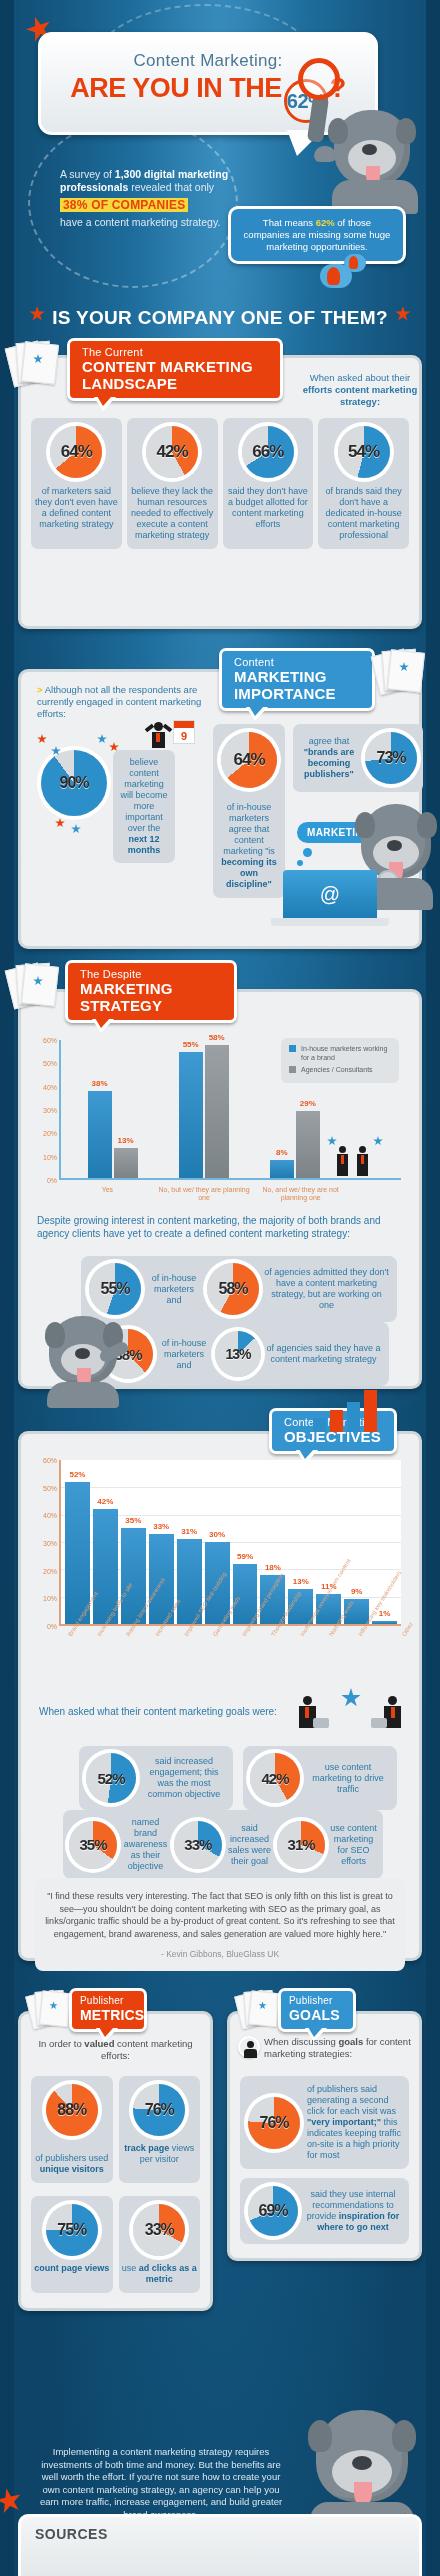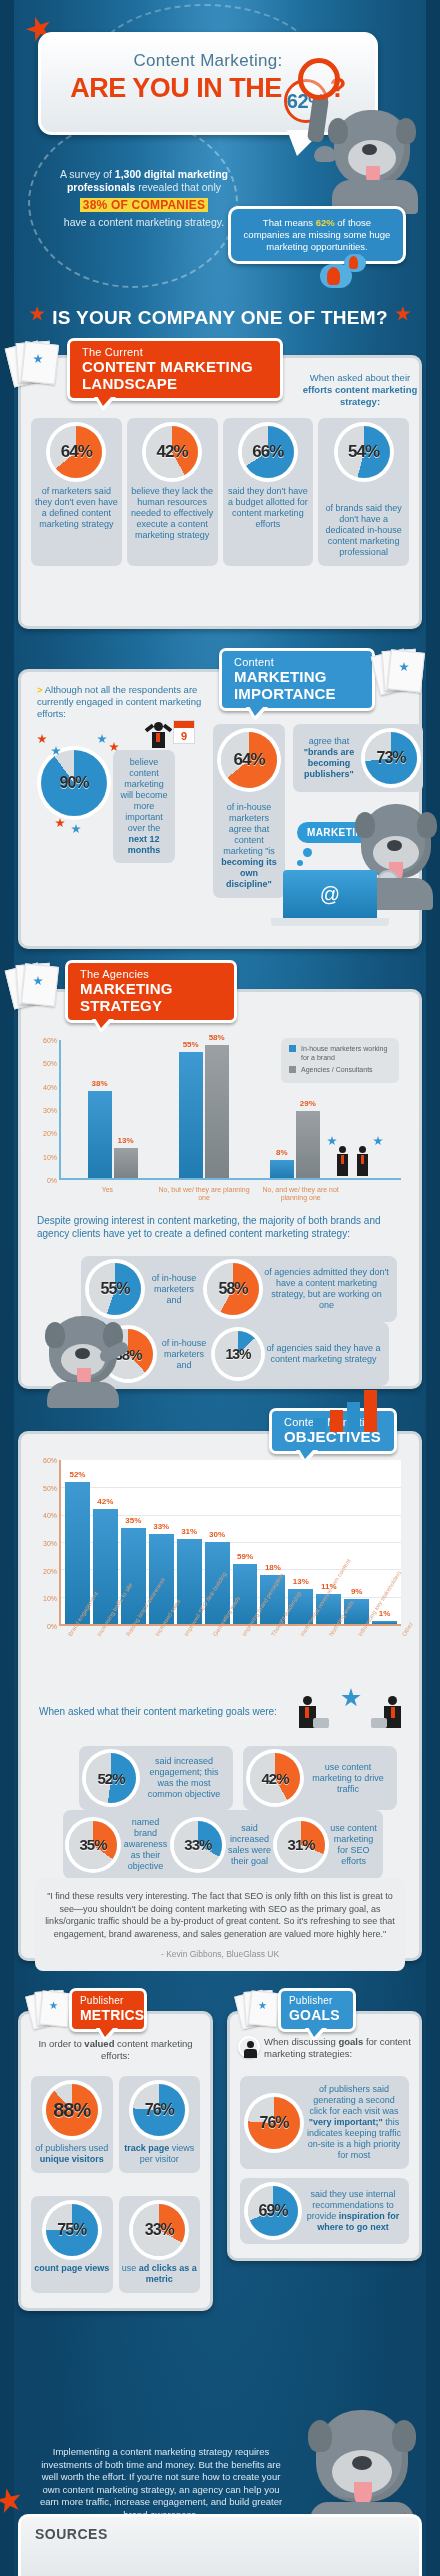--- a/index.html
+++ b/index.html
@@ -102,21 +102,21 @@
   }
   .hero-l1 { text-align: center; color: #4b7994; font-size: 17px; margin-top: 16px; letter-spacing: .3px; }
   .hero-l2 { text-align: center; color: #e8410d; font-size: 27px; font-weight: bold; letter-spacing: -.5px; margin-top: 2px; }
   .hero-l2 .q { color: #e8410d; }
   .circ62 {
     display: inline-block; width: 44px; height: 44px; border-radius: 50%;
     border: 3px solid #e8410d; background: linear-gradient(#fff,#e8eef2);
     color: #2f79a8; font-size: 20px; line-height: 38px; text-align: center;
     vertical-align: -11px; margin: 0 2px;
   }
-  .survey { position: absolute; left: 44px; top: 168px; width: 200px; text-align: center; color: #dfeaf2; font-size: 10.5px; line-height: 13px; }
+  .survey { position: absolute; left: 60px; top: 168px; width: 200px; color: #dfeaf2; font-size: 10.5px; line-height: 13px; }
   .survey b { color: #fff; }
   .hl { background: #f5d83c; color: #e8410d; font-weight: bold; font-size: 12px; padding: 0 3px; letter-spacing: .2px; }
   .bubble-blue {
     position: absolute; left: 228px; top: 206px; width: 178px; padding: 8px 10px;
     background: #2e8ac4; border: 3px solid #fff; border-radius: 10px;
     color: #fff; font-size: 9.5px; line-height: 12px; text-align: center;
     box-shadow: 0 2px 4px rgba(0,0,0,.3);
   }
   .bubble-blue b { color: #f5d83c; }
   .dashring {
@@ -262,21 +262,21 @@
     <div class="cell">
       <div class="donut" style="width:52px;height:52px;background:conic-gradient(#2d8fc9 0% 66%, #d9dcde 66% 100%)">
         <span style="font-size:17px">66%</span>
       </div>
       <div class="cap" style="margin-top:8px">said they don't have a budget allotted for content marketing efforts</div>
     </div>
     <div class="cell">
       <div class="donut" style="width:52px;height:52px;background:conic-gradient(#2d8fc9 0% 54%, #d9dcde 54% 100%)">
         <span style="font-size:17px">54%</span>
       </div>
-      <div class="cap" style="margin-top:25px">of brands said they don't have a dedicated in-house content marketing professional</div>
+      <div class="cap" style="margin-top:8px">of brands said they don't have a dedicated in-house content marketing professional</div>
     </div>
   </div>
 </div>
 
 <div class="card" style="margin-top:40px;height:280px">
   <div class="ribbon blue" style="position:absolute;left:198px;top:-24px;width:156px">
     <div class="l1">Content</div>
     <div class="l2">MARKETING IMPORTANCE</div>
   </div>
   <div class="papers" style="right:-8px;top:-24px">
@@ -359,21 +359,21 @@
 </div>
 
 <div class="card" style="margin-top:40px;height:400px">
   <div class="papers" style="left:-12px;top:-30px">
     <i></i>
       <i></i>
       <i></i>
       <span class="star blue sm" style="left:24px;top:14px"></span>
   </div>
   <div class="ribbon red" style="position:absolute;left:44px;top:-32px;width:172px">
-    <div class="l1">The Agencies</div>
+    <div class="l1">The Despite</div>
     <div class="l2">MARKETING STRATEGY</div>
   </div>
 
   <div class="chart" style="position:absolute;left:12px;top:48px;right:12px;height:140px">
     <div class="yaxis">
       <div class="ytick" style="top:0%">60%</div>
       <div class="ytick" style="top:16.6%">50%</div>
       <div class="ytick" style="top:33.3%">40%</div>
       <div class="ytick" style="top:50%">30%</div>
       <div class="ytick" style="top:66.6%">20%</div>
@@ -622,23 +622,23 @@
       <div class="l2" style="font-size:14px">METRICS</div>
     </div>
 
     <div class="lead" style="position:absolute;left:8px;right:8px;top:24px;text-align:center;color:#4a5256;font-size:9.5px">
       <span>In order to </span><b>valued</b><span> content marketing efforts:</span>
     </div>
 
     <div style="position:absolute;left:10px;right:10px;top:62px;display:flex;gap:6px">
       <div class="cell" style="background:#d3d9de">
         <div class="donut" style="width:52px;height:52px;background:conic-gradient(#f26522 0% 88%, #d9dcde 88% 100%)">
-          <span style="font-size:20px">88%</span>
-        </div>
-        <div class="cap" style="margin-top:7px">
+          <span style="font-size:16px">88%</span>
+        </div>
+        <div class="cap" style="margin-top:17px">
           <span>of publishers used </span><b>unique visitors</b>
         </div>
       </div>
       <div class="cell" style="background:#d3d9de">
         <div class="donut" style="width:52px;height:52px;background:conic-gradient(#2d8fc9 0% 76%, #d9dcde 76% 100%)">
           <span style="font-size:16px">76%</span>
         </div>
         <div class="cap" style="margin-top:7px">
           <b>track page</b><span> views per visitor</span>
         </div>
@@ -682,21 +682,21 @@
       <div style="position:absolute;left:4px;top:11px;width:13px;height:9px;background:#1c1c1c;border-radius:3px 3px 0 0"></div>
     </div>
     <div class="lead" style="position:absolute;left:34px;right:8px;top:22px;color:#4a5256;font-size:9.5px">
       <span>When discussing </span><b>goals</b><span> for content marketing strategies:</span>
     </div>
 
     <div style="position:absolute;left:10px;right:10px;top:62px;background:#d3d9de;border-radius:8px;padding:8px;display:flex;align-items:center;gap:7px">
       <div class="donut" style="width:52px;height:52px;background:conic-gradient(#f26522 0% 76%, #d9dcde 76% 100%)">
         <span style="font-size:16px">76%</span>
       </div>
-      <div class="cap" style="flex:1;text-align:center">
+      <div class="cap" style="flex:1;text-align:left">
         <span>of publishers said generating a second click for each visit was </span><b>"very important;"</b><span> this indicates keeping traffic on-site is a high priority for most</span>
       </div>
     </div>
 
     <div style="position:absolute;left:10px;right:10px;top:164px;background:#d3d9de;border-radius:8px;padding:8px;display:flex;align-items:center;gap:7px">
       <div class="donut" style="width:50px;height:50px;background:conic-gradient(#2d8fc9 0% 69%, #d9dcde 69% 100%)">
         <span style="font-size:16px">69%</span>
       </div>
       <div class="cap" style="flex:1;text-align:center">
         <span>said they use internal recommendations to provide </span><b>inspiration for where to go next</b>

